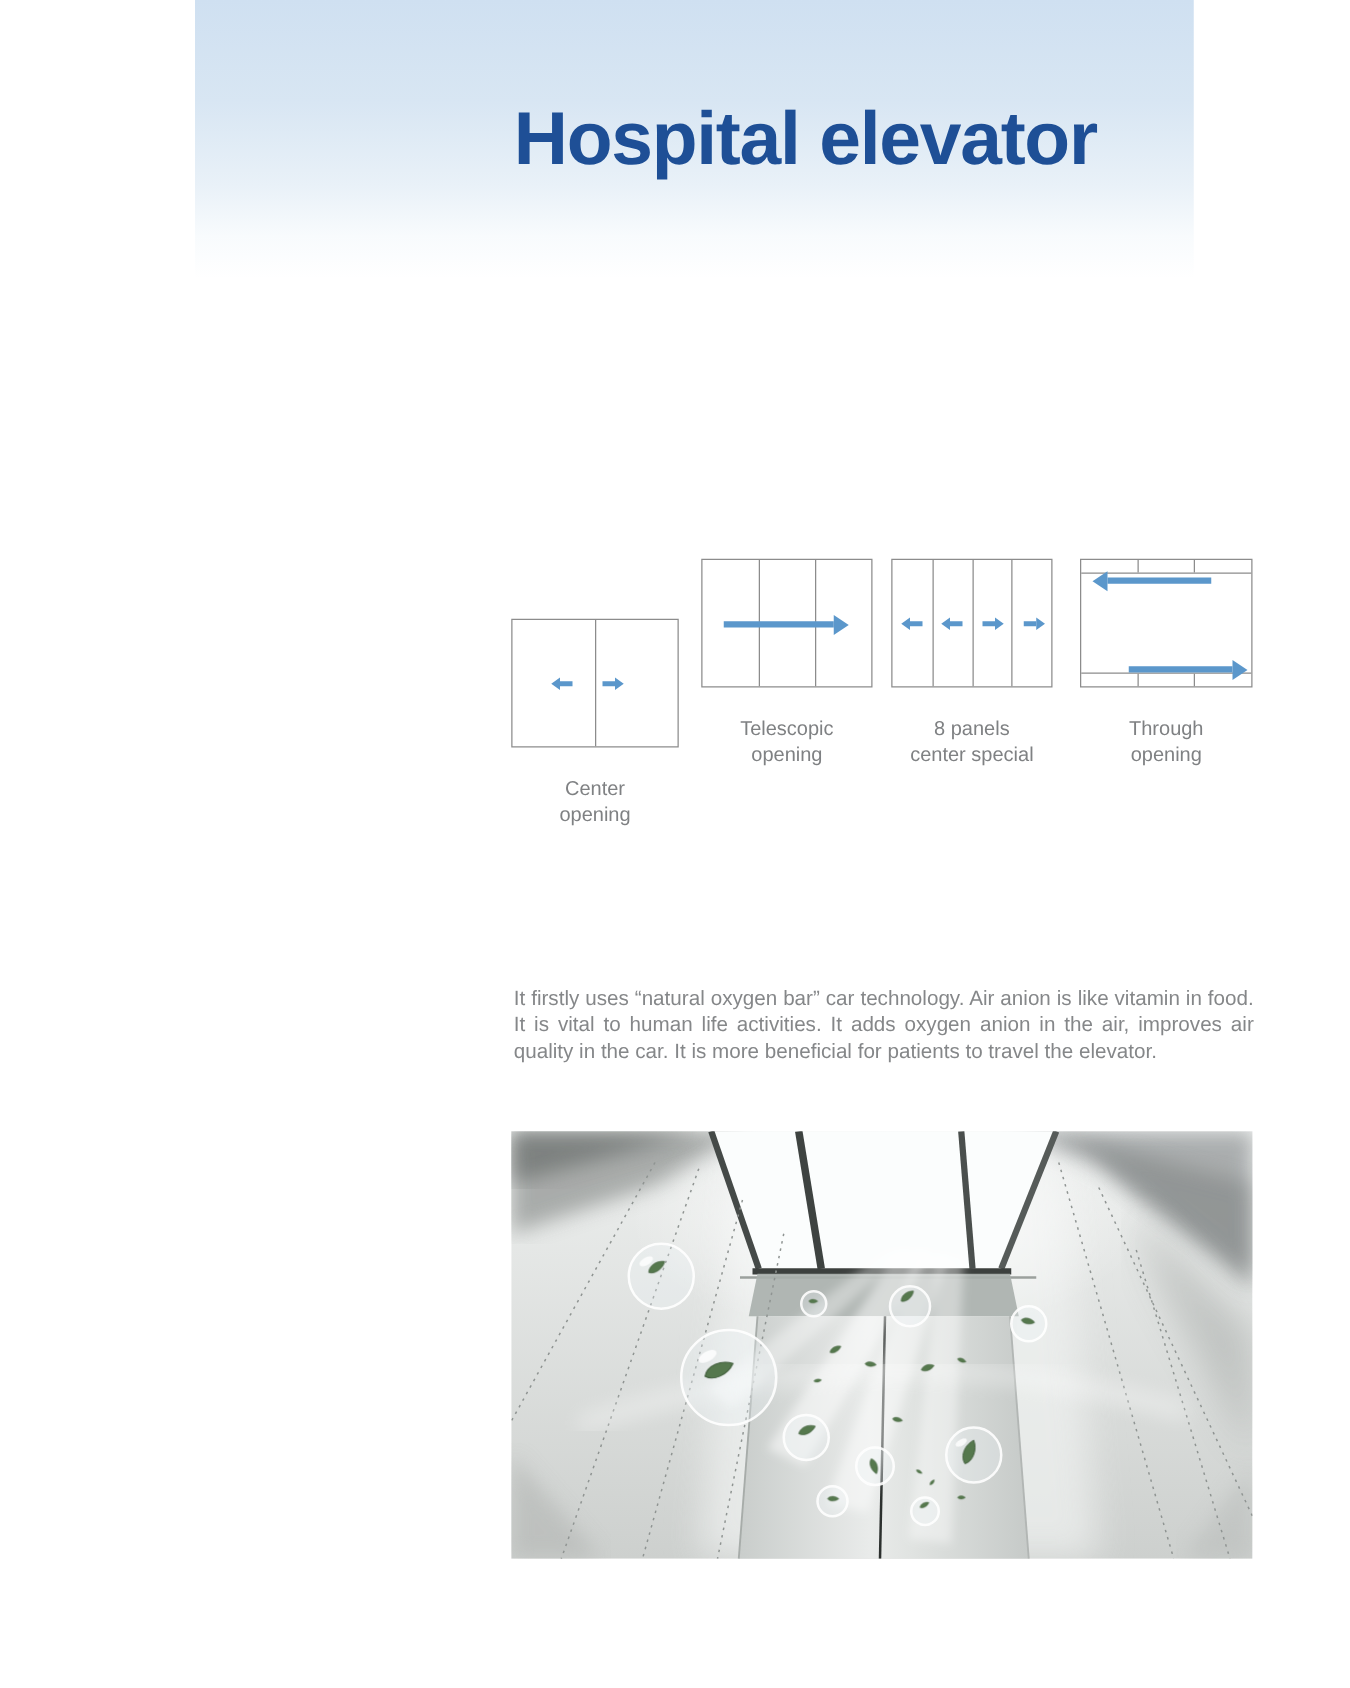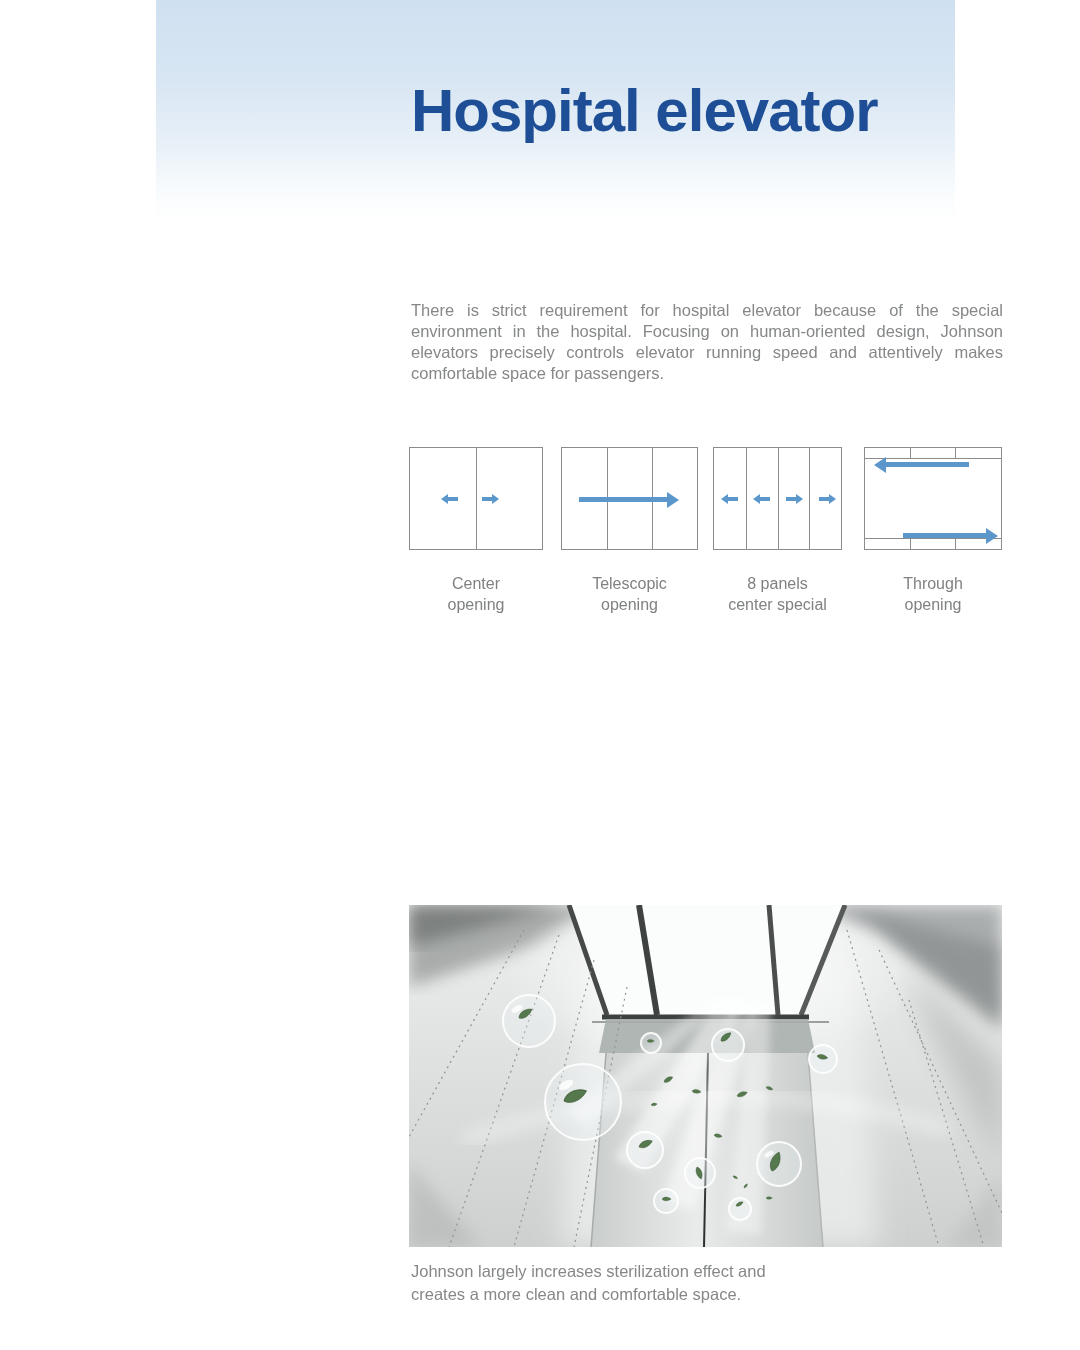--- a/index.html
+++ b/index.html
@@ -64,25 +64,24 @@
   }
 </style>
 </head>
 <body>
 
 <div class="canvas">
   <div class="content-col">
 
     <h1 class="page-title">Hospital elevator</h1>
 
-    <p class="body-text intro-text">There is strict requirement for hospital elevator because of the special environment in the hospital. Focusing on human-oriented design, Johnson elevators precisely controls elevator running speed and attentively makes comfortable space for passengers.</p>
 
     <div class="doors-row">
 
-      <div class="door-cell" style="left:0; width:134px;">
+      <div class="door-cell" style="left:0; width:134px;margin-top:48px;">
         <div class="door-box">
           <div class="vline" style="left:50%;"></div>
           <div class="arrow small left" style="left:38px; top:49px; width:10px;"></div>
           <div class="arrow small right" style="left:72px; top:49px; width:10px;"></div>
         </div>
         <div class="door-label">
           <div>Center</div>
           <div>opening</div>
         </div>
       </div>
@@ -126,20 +125,21 @@
           <div class="arrow left" style="left:21px; top:14px; width:83px;"></div>
           <div class="arrow right" style="left:38px; top:85px; width:83px;"></div>
         </div>
         <div class="door-label">
           <div>Through</div>
           <div>opening</div>
         </div>
       </div>
     </div>
 
+    <p class="body-text anion-body">It firstly uses “natural oxygen bar” car technology.  Air anion is like vitamin in food.  It is vital to human life activities.  It adds oxygen anion in the air, improves air quality in the car.  It is more beneficial for patients to travel the elevator.</p>
 
     <div class="photo-wrap">
       <svg viewBox="0 0 593 342" xmlns="http://www.w3.org/2000/svg">
         <defs>
           <linearGradient id="wallG" x1="0" y1="0" x2="0" y2="1">
             <stop offset="0" stop-color="#eef0ef"></stop>
               <stop offset="1" stop-color="#cdd0ce"></stop>
           </linearGradient>
           <linearGradient id="doorG" x1="0" y1="0" x2="1" y2="0">
             <stop offset="0" stop-color="#c9cdcb"></stop>
@@ -243,19 +243,15 @@
           <path d="M0,0 C3,-6 12,-7 18,-3 C13,3 4,4 0,0 Z" transform="translate(357,182) rotate(30) scale(0.4)"></path>
           <path d="M0,0 C3,-6 12,-7 18,-3 C13,3 4,4 0,0 Z" transform="translate(242,200) rotate(0) scale(0.35)"></path>
           <path d="M0,0 C3,-6 12,-7 18,-3 C13,3 4,4 0,0 Z" transform="translate(305,230) rotate(20) scale(0.45)"></path>
           <path d="M0,0 C3,-6 12,-7 18,-3 C13,3 4,4 0,0 Z" transform="translate(324,271) rotate(40) scale(0.3)"></path>
           <path d="M0,0 C3,-6 12,-7 18,-3 C13,3 4,4 0,0 Z" transform="translate(335,283) rotate(-40) scale(0.3)"></path>
           <path d="M0,0 C3,-6 12,-7 18,-3 C13,3 4,4 0,0 Z" transform="translate(357,293) rotate(10) scale(0.35)"></path>
         </g>
       </svg>
     </div>
 
-    <div class="caption">
-      <div>Johnson largely increases sterilization effect and</div>
-      <div>creates a more clean and comfortable space.</div>
-    </div>
 
   </div>
 </div>
 
 </body></html>

